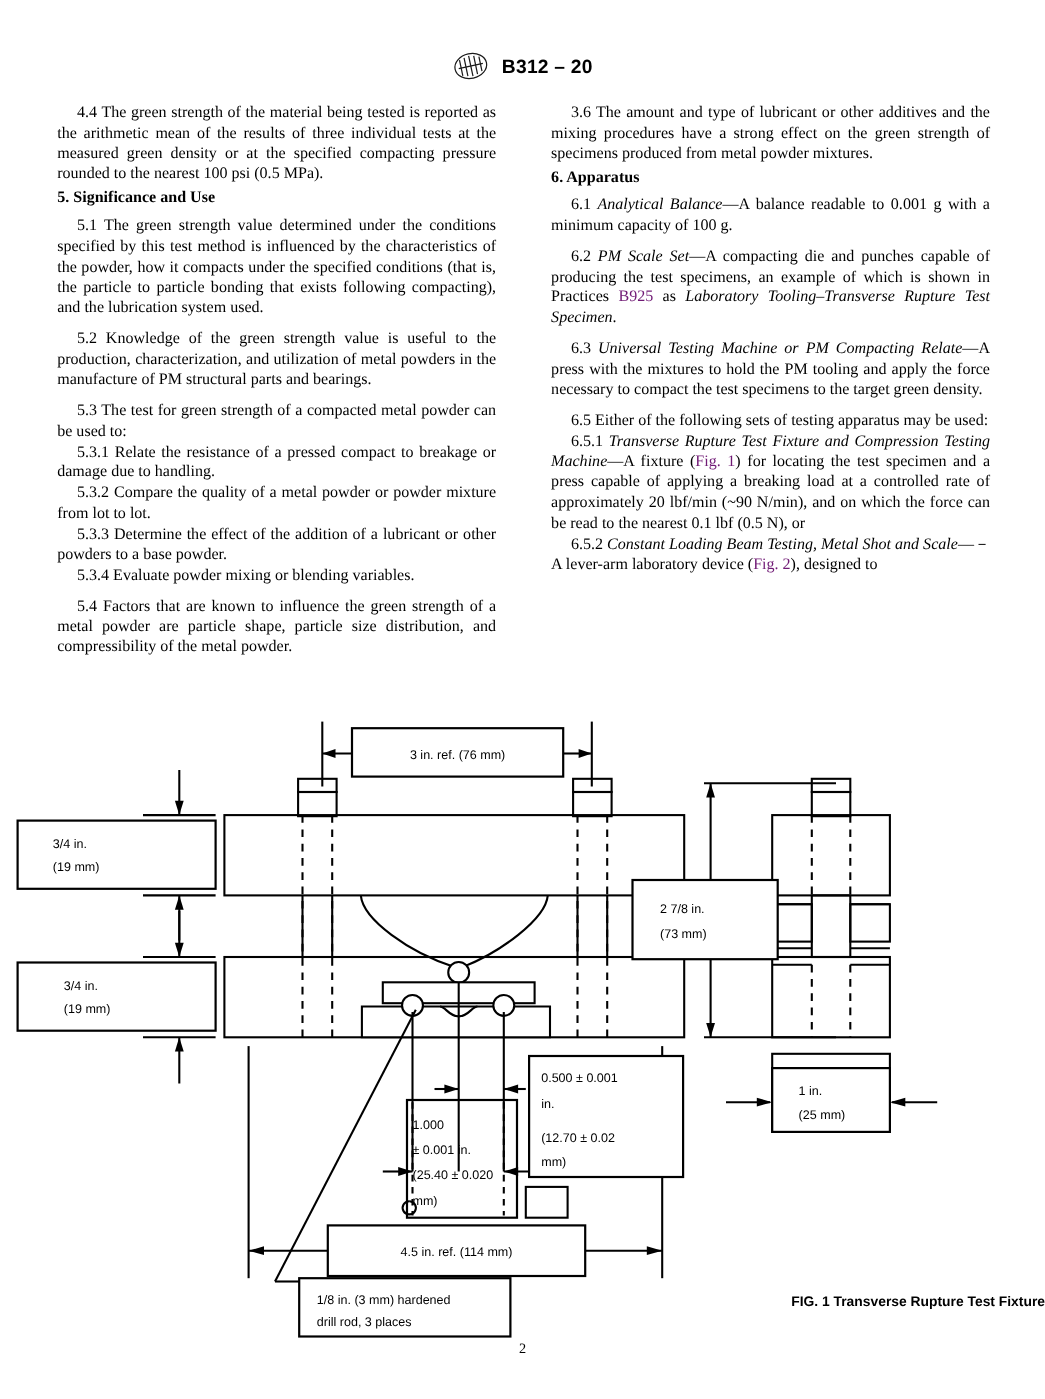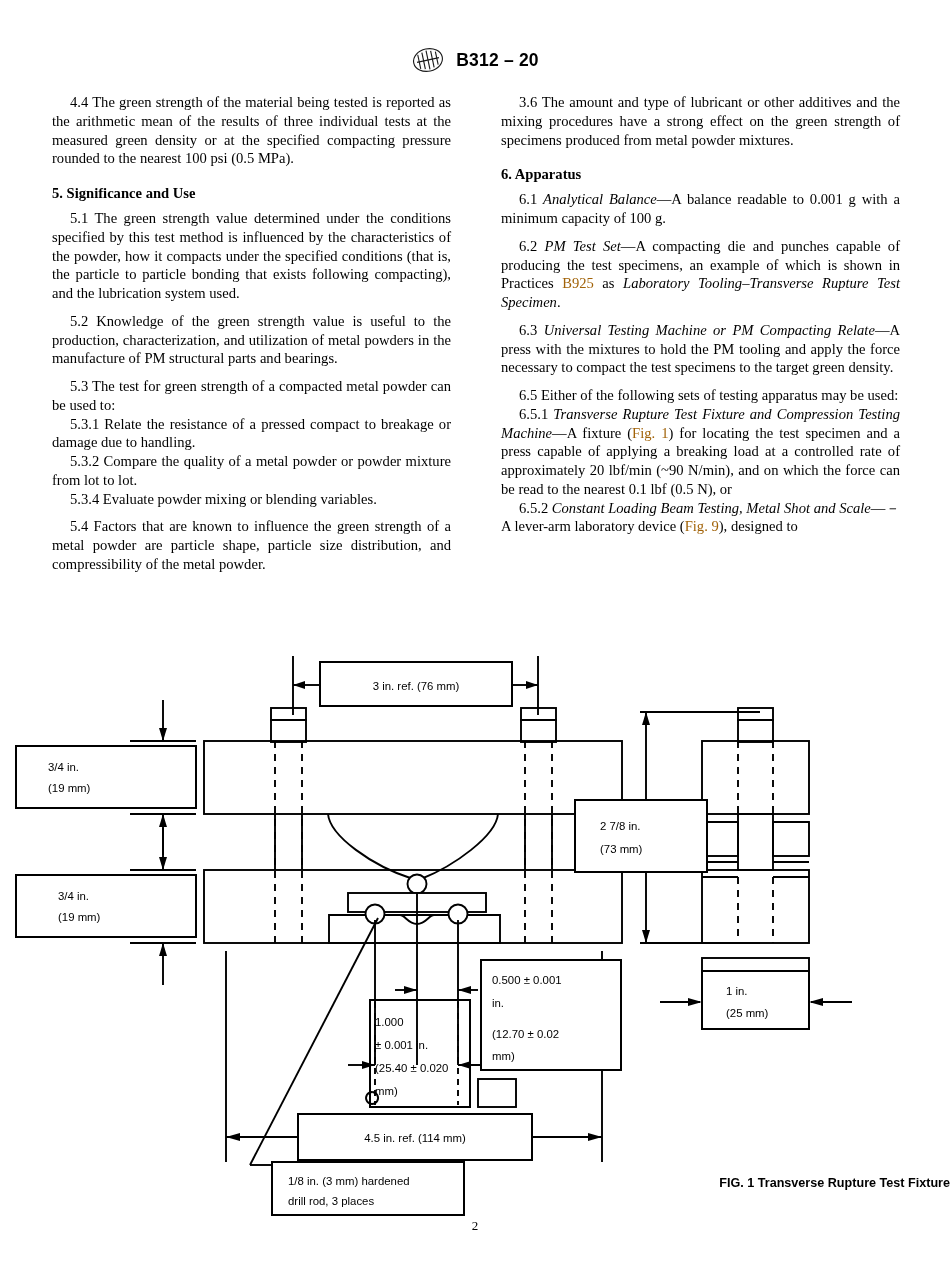--- a/index.html
+++ b/index.html
@@ -38,25 +38,25 @@
     font-size:14.6px;
     line-height:1.285;
     text-align:justify;
     text-indent:18px;
     hyphens:auto;
     -webkit-hyphens:auto;
   }
   p.gap { margin-top:9px; }
   h2.section {
     font-size:14.6px; font-weight:bold;
-    margin:17px 0 7px 0; text-indent:0;
+    margin:4px 0 7px 0; text-indent:0;
     font-family:"Liberation Serif", serif;
   }
   .it { font-style:italic;margin-top:16px; }
-  .lnk { color:#a16207; }
+  .lnk { color:#701a75; }
 
   
   .figure { position:absolute; left:0; top:640px; width:950px; height:580px; }
   .fig-caption {
     position:absolute; left:0; top:1176px; width:950px;
     text-align:right;
     font-family:"Liberation Sans", sans-serif;
     font-weight:bold; font-size:12.6px;
   }
   .page-num {
@@ -97,41 +97,42 @@
     <div class="col">
       <p class="body">4.4 The green strength of the material being tested is reported as the arithmetic mean of the results of three individual tests at the measured green density or at the specified compacting pressure rounded to the nearest 100 psi (0.5 MPa).</p>
 
       <h2 class="section">5.  Significance and Use</h2>
 
       <p class="body">5.1 The green strength value determined under the conditions specified by this test method is influenced by the characteristics of the powder, how it compacts under the specified conditions (that is, the particle to particle bonding that exists following compacting), and the lubrication system used.</p>
       <p class="body gap">5.2 Knowledge of the green strength value is useful to the production, characterization, and utilization of metal powders in the manufacture of PM structural parts and bearings.</p>
       <p class="body gap">5.3 The test for green strength of a compacted metal powder can be used to:</p>
       <p class="body">5.3.1 Relate the resistance of a pressed compact to breakage or damage due to handling.</p>
       <p class="body">5.3.2 Compare the quality of a metal powder or powder mixture from lot to lot.</p>
+      <p class="body">5.3.3 Determine the effect of the addition of a lubricant or other powders to a base powder.</p>
       <p class="body">5.3.4 Evaluate powder mixing or blending variables.</p>
       <p class="body gap">5.4  Factors that are known to influence the green strength of a metal powder are particle shape, particle size distribution, and compressibility of the metal powder.</p>
     </div>
 
     <div class="col">
       <p class="body">3.6 The amount and type of lubricant or other additives and the mixing procedures have a strong effect on the green strength of specimens produced from metal powder mixtures.</p>
 
       <h2 class="section">6.  Apparatus</h2>
 
       <p class="body"><span>6.1 </span><span class="it">Analytical Balance</span><span>—A balance readable to 0.001 g with a minimum capacity of 100 g.</span></p>
 
-      <p class="body gap"><span>6.2 </span><span class="it">PM Test Set</span><span>—A compacting die and punches capable of producing the test specimens, an example of which is shown in Practices </span><span class="lnk">B925</span><span> as </span><span class="it">Laboratory Tooling–Transverse Rupture Test Specimen</span><span>.</span></p>
+      <p class="body gap"><span>6.2 </span><span class="it">PM Scale Set</span><span>—A compacting die and punches capable of producing the test specimens, an example of which is shown in Practices </span><span class="lnk">B925</span><span> as </span><span class="it">Laboratory Tooling–Transverse Rupture Test Specimen</span><span>.</span></p>
 
       <p class="body gap"><span>6.3 </span><span class="it">Universal Testing Machine or PM Compacting Relate</span><span>—A press with the mixtures to hold the PM tooling and apply the force necessary to compact the test specimens to the target green density.</span></p>
 
 
       <p class="body gap">6.5 Either of the following sets of testing apparatus may be used:</p>
 
       <p class="body"><span>6.5.1 </span><span class="it">Transverse Rupture Test Fixture and Compression Testing Machine</span><span>—A fixture (</span><span class="lnk">Fig. 1</span><span>) for locating the test specimen and a press capable of applying a breaking load at a controlled rate of approximately 20 lbf/min (~90 N/min), and on which the force can be read to the nearest 0.1 lbf (0.5 N), or</span></p>
 
-      <p class="body"><span>6.5.2 </span><span class="it">Constant Loading Beam Testing, Metal Shot and Scale</span><span>—－A lever-arm laboratory device (</span><span class="lnk">Fig. 9</span><span>), designed to</span></p>
+      <p class="body"><span>6.5.2 </span><span class="it">Constant Loading Beam Testing, Metal Shot and Scale</span><span>—－A lever-arm laboratory device (</span><span class="lnk">Fig. 2</span><span>), designed to</span></p>
     </div>
   </div>
 
   <div class="figure">
     <svg width="950" height="580" viewBox="0 0 950 580">
 
       <g stroke="#000" fill="none" stroke-width="1.9" stroke-linecap="butt">
 
         <g>
           <line x1="293" y1="16" x2="293" y2="75"></line>

